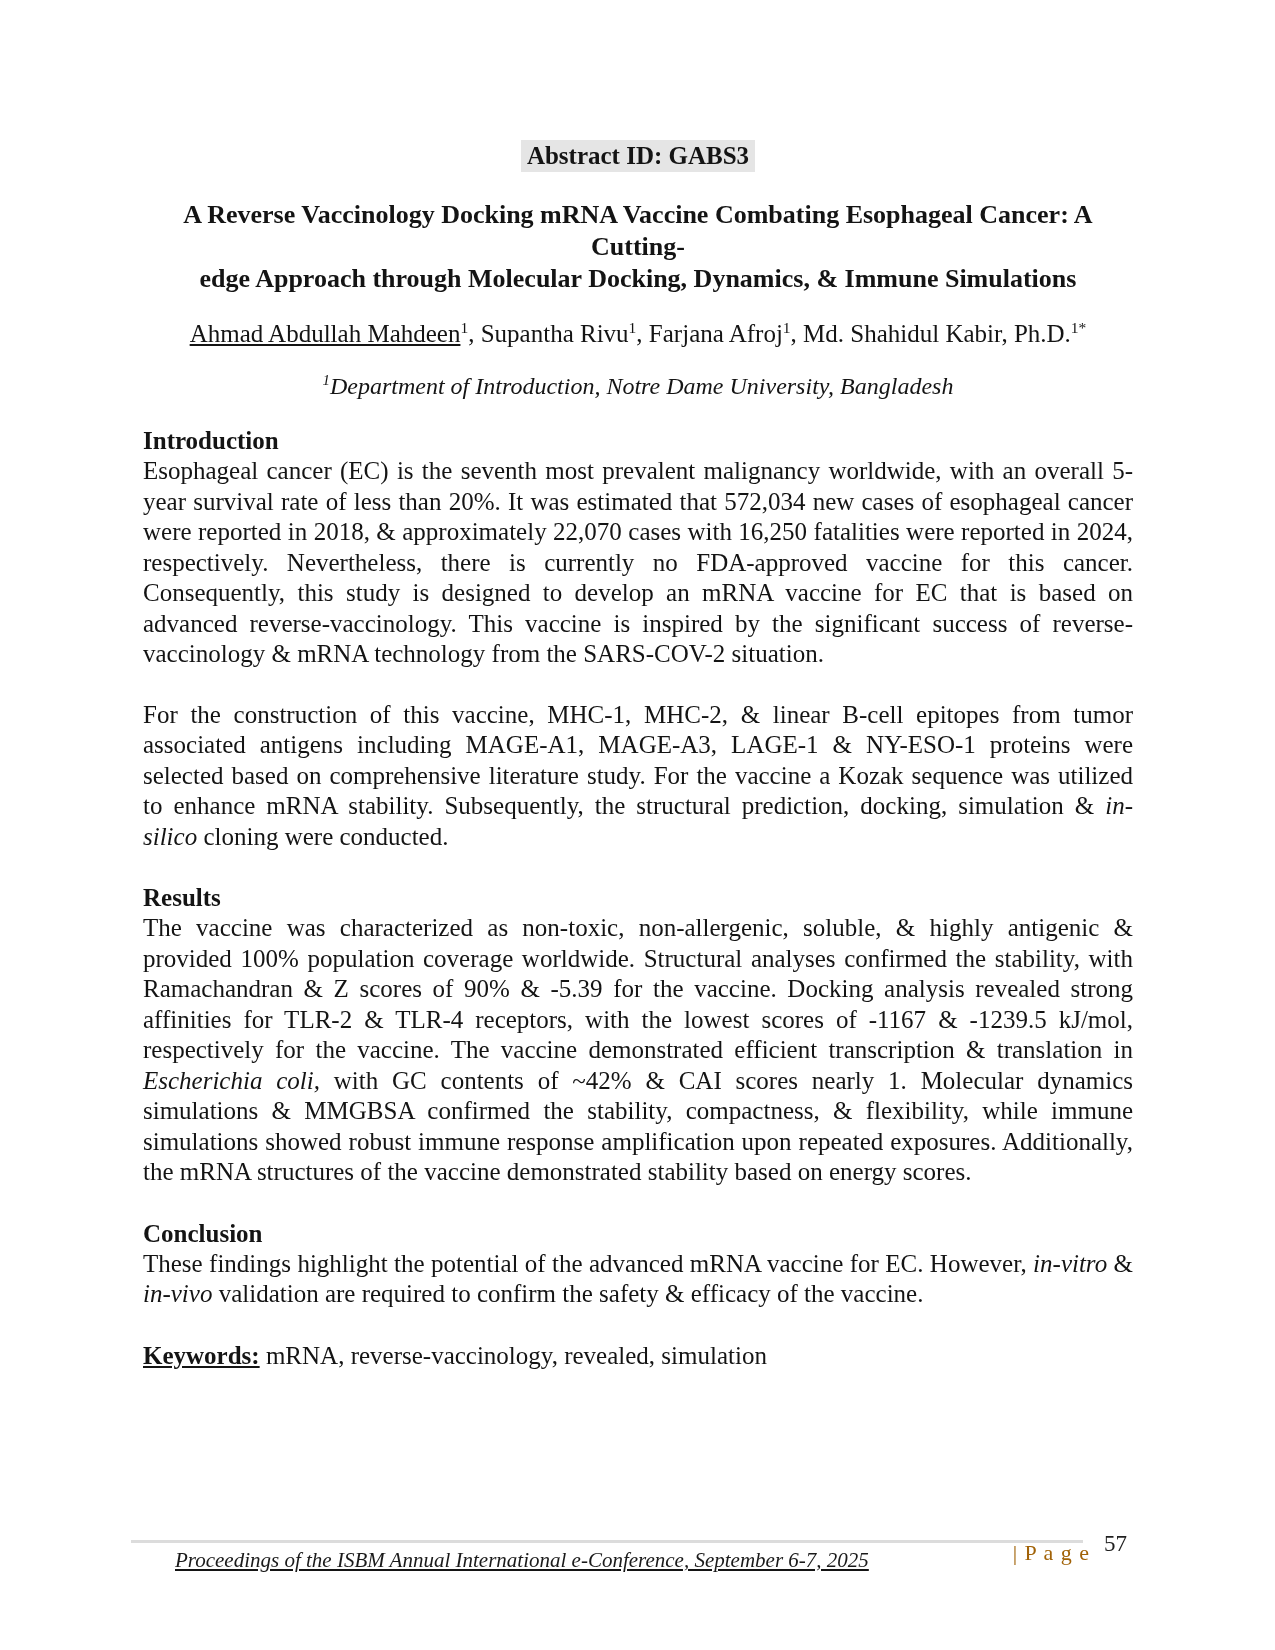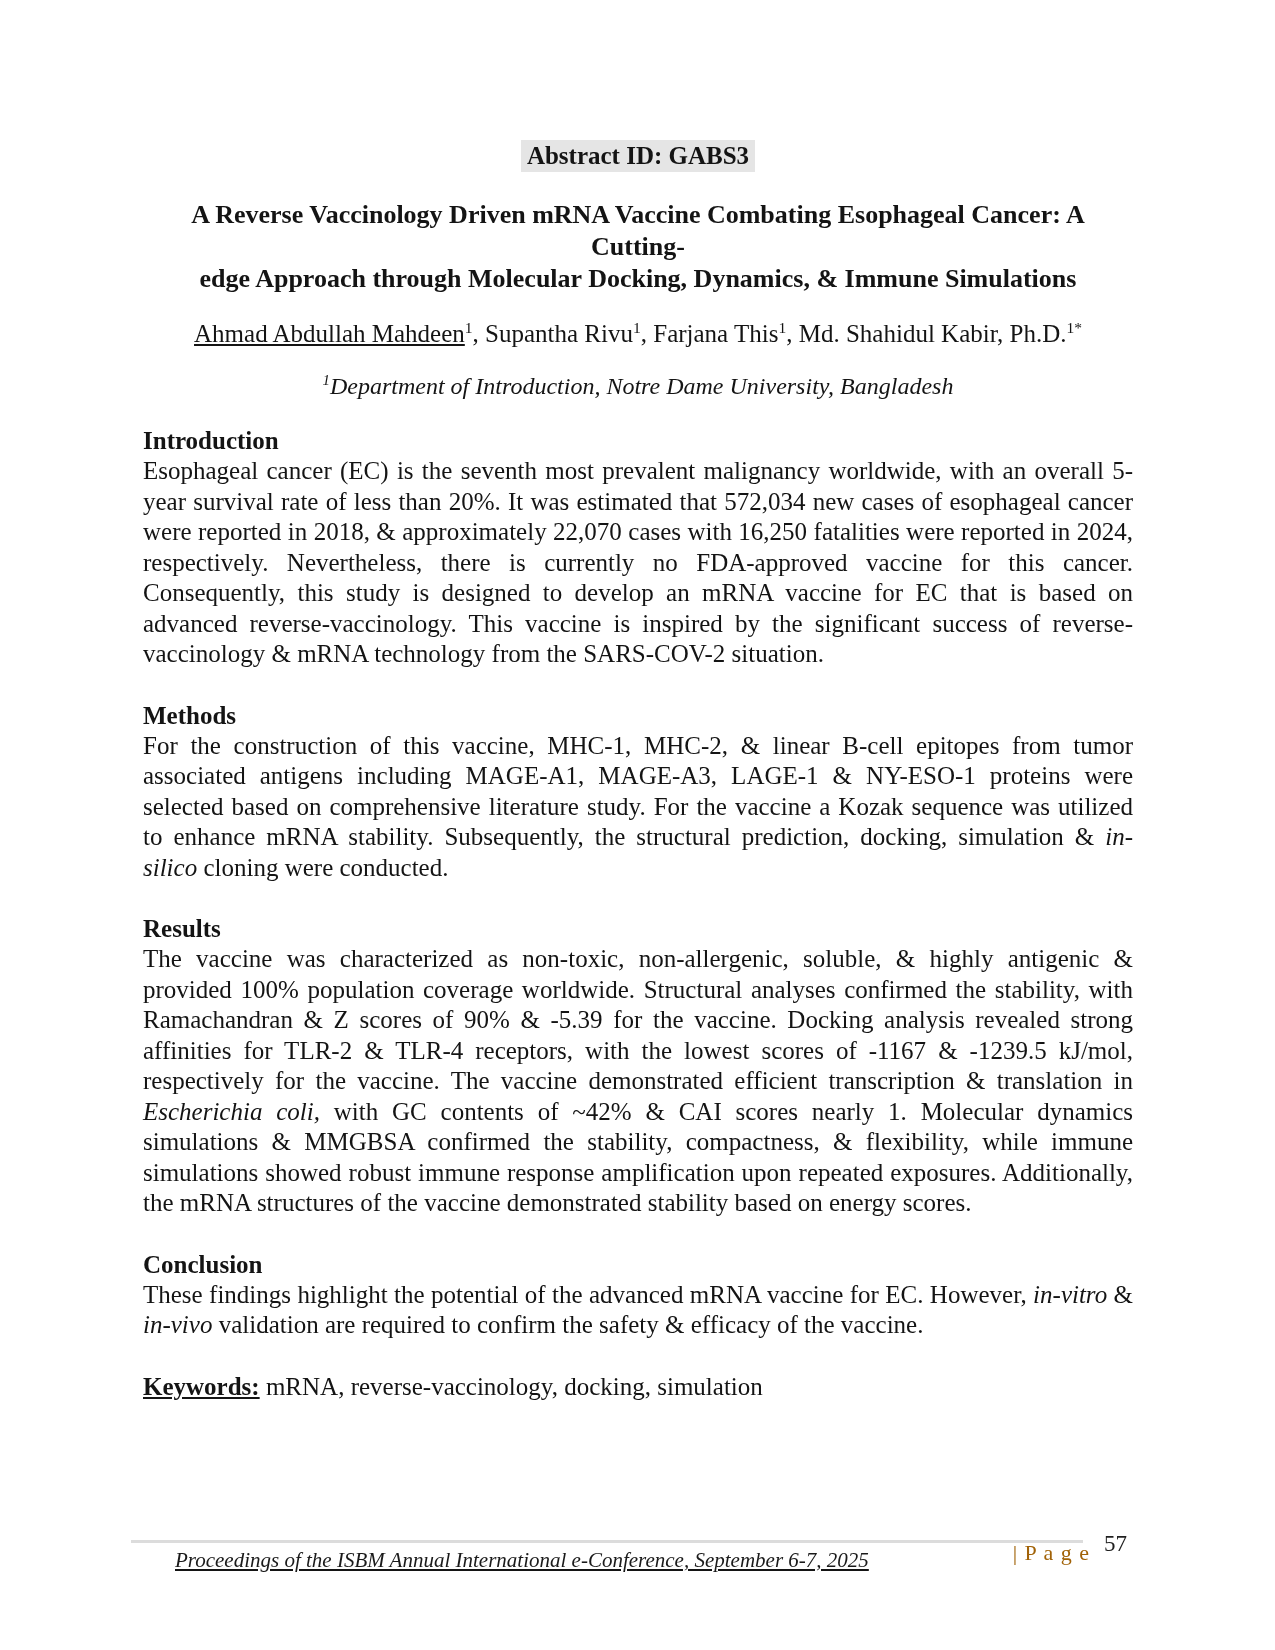--- a/index.html
+++ b/index.html
@@ -117,49 +117,48 @@
 </head>
 <body>
 
 <div class="page-content">
 
   <div class="abstract-id-row">
     <span class="abstract-id">Abstract ID: GABS3</span>
   </div>
 
   <div class="title">
-    <div>A Reverse Vaccinology Driven mRNA Vaccine Combating Esophageal Cancer: A Cutting-</div>
+    <div>A Reverse Vaccinology Docking mRNA Vaccine Combating Esophageal Cancer: A Cutting-</div>
     <div>edge Approach through Molecular Docking, Dynamics, &amp; Immune Simulations</div>
   </div>
 
-  <div class="authors"><span class="u">Ahmad Abdullah Mahdeen</span><sup>1</sup><span>, Supantha Rivu</span><sup>1</sup><span>, Farjana This</span><sup>1</sup><span>, Md. Shahidul Kabir, Ph.D.</span><sup>1*</sup></div>
+  <div class="authors"><span class="u">Ahmad Abdullah Mahdeen</span><sup>1</sup><span>, Supantha Rivu</span><sup>1</sup><span>, Farjana Afroj</span><sup>1</sup><span>, Md. Shahidul Kabir, Ph.D.</span><sup>1*</sup></div>
 
   <div class="affiliation"><sup class="i">1</sup><span class="i">Department of Introduction, Notre Dame University, Bangladesh</span></div>
 
   <div class="section">
     <div class="section-heading">Introduction</div>
     <div class="para"><span>Esophageal cancer (EC) is the seventh most prevalent malignancy worldwide, with an overall 5-year survival rate of less than 20%. It was estimated that 572,034 new cases of esophageal cancer were reported in 2018, &amp; approximately 22,070 cases with 16,250 fatalities were reported in 2024, respectively. Nevertheless, there is currently no FDA-approved vaccine for this cancer. Consequently, this study is designed to develop an mRNA vaccine for EC that is based on advanced reverse-vaccinology. This vaccine is inspired by the significant success of reverse-vaccinology &amp; mRNA technology from the SARS-COV-2 situation.</span></div>
   </div>
 
   <div class="section">
-    <div class="section-heading">Methods</div>
     <div class="para"><span>For the construction of this vaccine, MHC-1, MHC-2, &amp; linear B-cell epitopes from tumor associated antigens including MAGE-A1, MAGE-A3, LAGE-1 &amp; NY-ESO-1 proteins were selected based on comprehensive literature study. For the vaccine a Kozak sequence was utilized to enhance mRNA stability. Subsequently, the structural prediction, docking, simulation &amp; </span><span class="i">in-silico</span><span> cloning were conducted.</span></div>
   </div>
 
   <div class="section">
     <div class="section-heading">Results</div>
     <div class="para"><span>The vaccine was characterized as non-toxic, non-allergenic, soluble, &amp; highly antigenic &amp; provided 100% population coverage worldwide. Structural analyses confirmed the stability, with Ramachandran &amp; Z scores of 90% &amp; -5.39 for the vaccine. Docking analysis revealed strong affinities for TLR-2 &amp; TLR-4 receptors, with the lowest scores of -1167 &amp; -1239.5 kJ/mol, respectively for the vaccine. The vaccine demonstrated efficient transcription &amp; translation in </span><span class="i">Escherichia coli,</span><span> with GC contents of ~42% &amp; CAI scores nearly 1. Molecular dynamics simulations &amp; MMGBSA confirmed the stability, compactness, &amp; flexibility, while immune simulations showed robust immune response amplification upon repeated exposures. Additionally, the mRNA structures of the vaccine demonstrated stability based on energy scores.</span></div>
   </div>
 
   <div class="section">
     <div class="section-heading">Conclusion</div>
     <div class="para"><span>These findings highlight the potential of the advanced mRNA vaccine for EC. However, </span><span class="i">in-vitro</span><span> &amp; </span><span class="i">in-vivo</span><span> validation are required to confirm the safety &amp; efficacy of the vaccine.</span></div>
   </div>
 
-  <div class="keywords-line"><span class="b">Keywords:</span><span> mRNA, reverse-vaccinology, docking, simulation</span></div>
+  <div class="keywords-line"><span class="b">Keywords:</span><span> mRNA, reverse-vaccinology, revealed, simulation</span></div>
 
 </div>
 
 <div class="footer">
   <div class="footer-rule"></div>
   <div class="footer-row">
     <span class="footer-proceedings">Proceedings of the ISBM Annual International e-Conference, September 6-7, 2025</span>
     <span class="footer-right">
       <span class="footer-page-label">| P a g e</span>
       <span class="footer-page-number">57</span>

